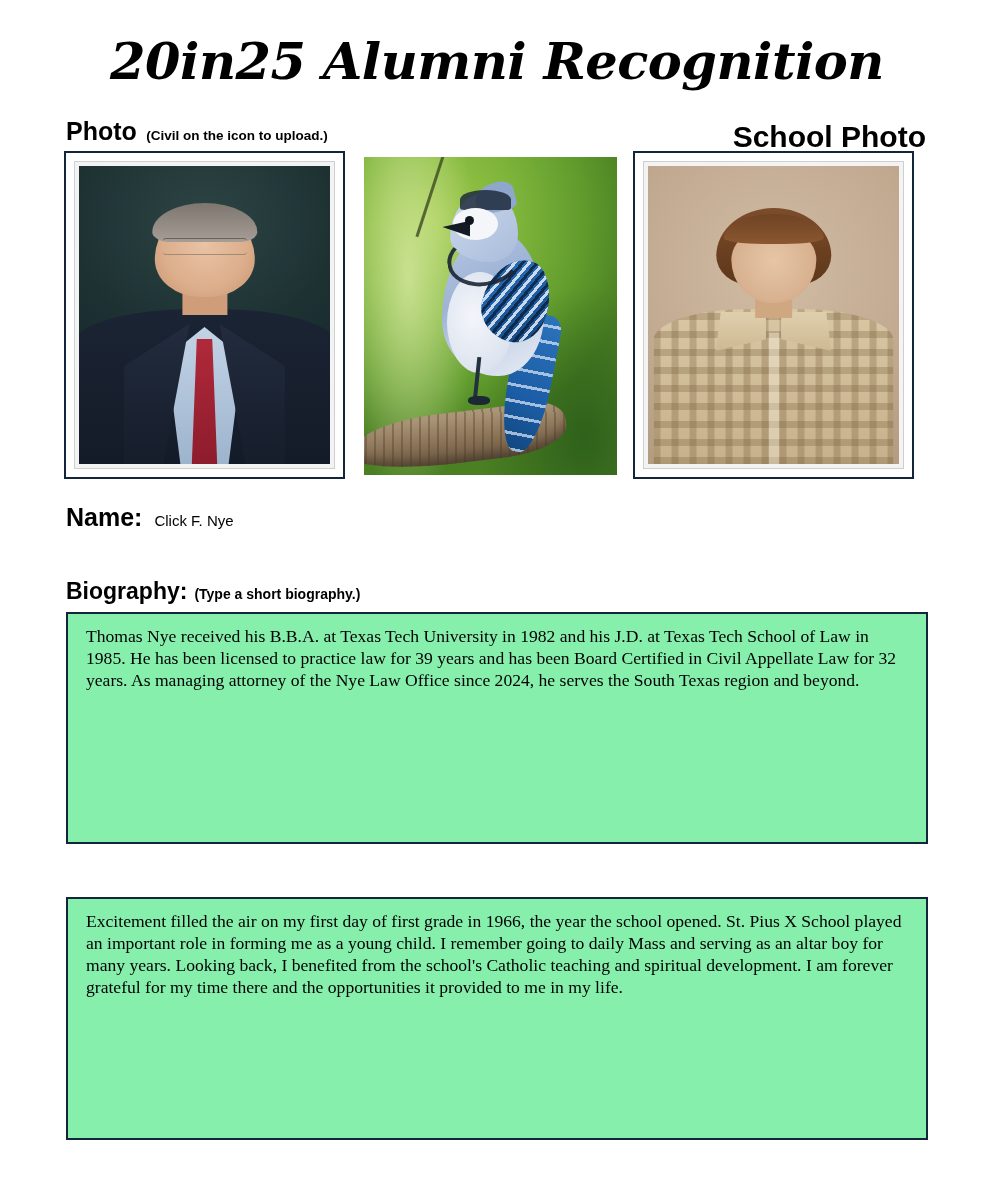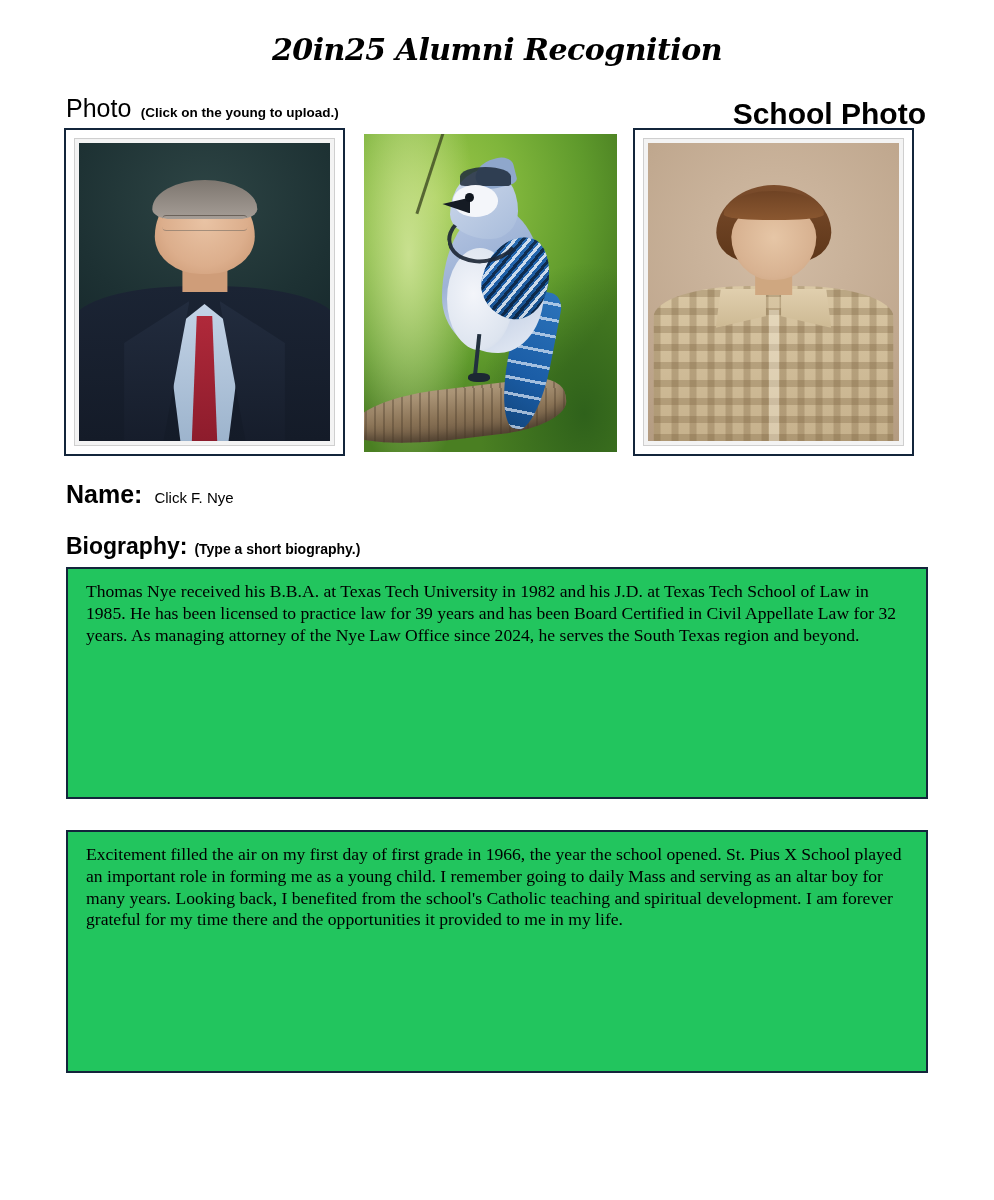--- a/index.html
+++ b/index.html
@@ -21,21 +21,21 @@
     height: 1200px;
     position: relative;
   }
 
   
   .title {
     text-align: center;
     font-family: "DejaVu Serif", serif;
     font-weight: bold;
     font-style: italic;
-    font-size: 30px;
+    font-size: 51px;
     letter-spacing: -0.5px;
     margin: 0;
     padding-top: 33px;
     line-height: 1.1;
     color: #000;
   }
 
   
   .photo-labels {
     position: relative;
@@ -43,21 +43,21 @@
     margin-top: 28px;
   }
   .label-photo {
     position: absolute;
     left: 66px;
     top: 0;
     white-space: nowrap;
   }
   .label-photo .big {
     font-size: 25px;
-    font-weight: normal;
+    font-weight: bold;
     vertical-align: baseline;
     text-align: center;
   }
   .label-photo .hint {
     font-size: 13.5px;
     font-weight: bold;
     margin-left: 5px;
   }
   .label-school {
     position: absolute;
@@ -490,42 +490,42 @@
     font-size: 25px;
     font-weight: bold;
   }
   .name-value {
     font-size: 15px;
     margin-left: 12px;
   }
 
   
   .section {
-    margin-top: 24px;
+    margin-top: 46px;
     padding: 0 66px 0 66px;
   }
   .section-head {
     display: flex;
     align-items: baseline;
     margin-bottom: 7px;
   }
   .section-title {
     font-size: 23px;
     font-weight: bold;
     white-space: nowrap;
   }
   .section-hint {
     font-size: 14px;
     font-weight: bold;
     margin-left: 7px;
   }
   .textbox {
     border: 2.5px solid #13253b;
     box-sizing: border-box;
-    background: #22c55e;
+    background: #86efac;
     font-family: "Liberation Serif", serif;
     font-size: 17.6px;
     line-height: 1.24;
     padding: 12px 16px 20px 18px;
   }
   .textbox.bio { height: 232px; }
   .textbox.era { height: 243px; }
   .textbox p { margin: 0; }
 
   .name-section { margin-top: 22px; }
@@ -533,21 +533,21 @@
 </head>
 <body>
 
 <div class="page">
 
   <h1 class="title">20in25 Alumni Recognition</h1>
 
   <div class="photo-labels">
     <div class="label-photo">
       <span class="big">Photo</span>
-      <span class="hint">(Click on the young to upload.)</span>
+      <span class="hint">(Civil on the icon to upload.)</span>
     </div>
     <div class="label-school">School Photo</div>
   </div>
 
   <div class="photo-row">
 
     <div class="frame frame-left">
       <div class="inner-mat">
         <div class="portrait">
           <div class="suit"></div>

